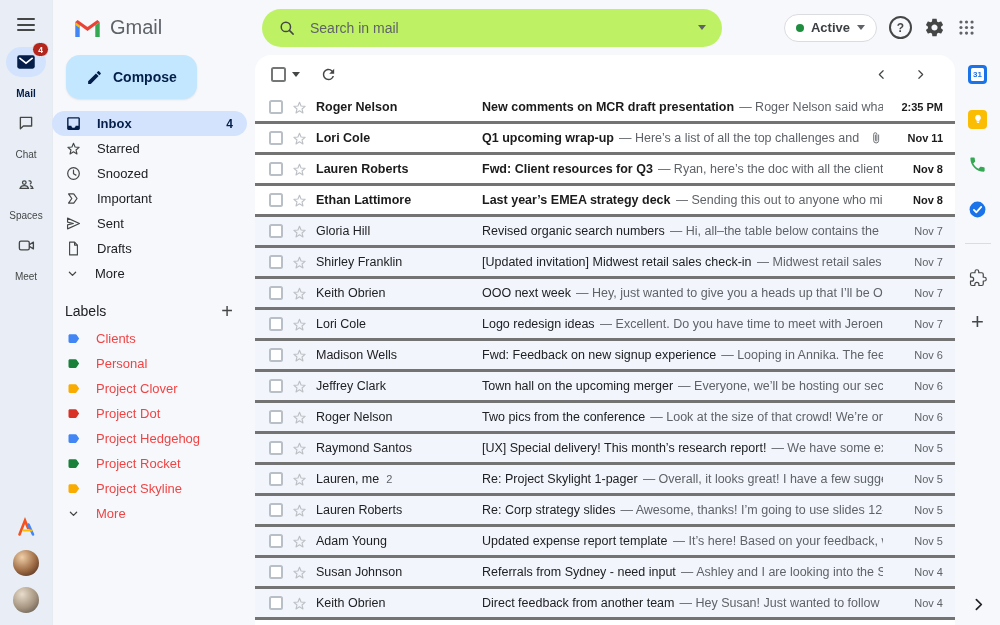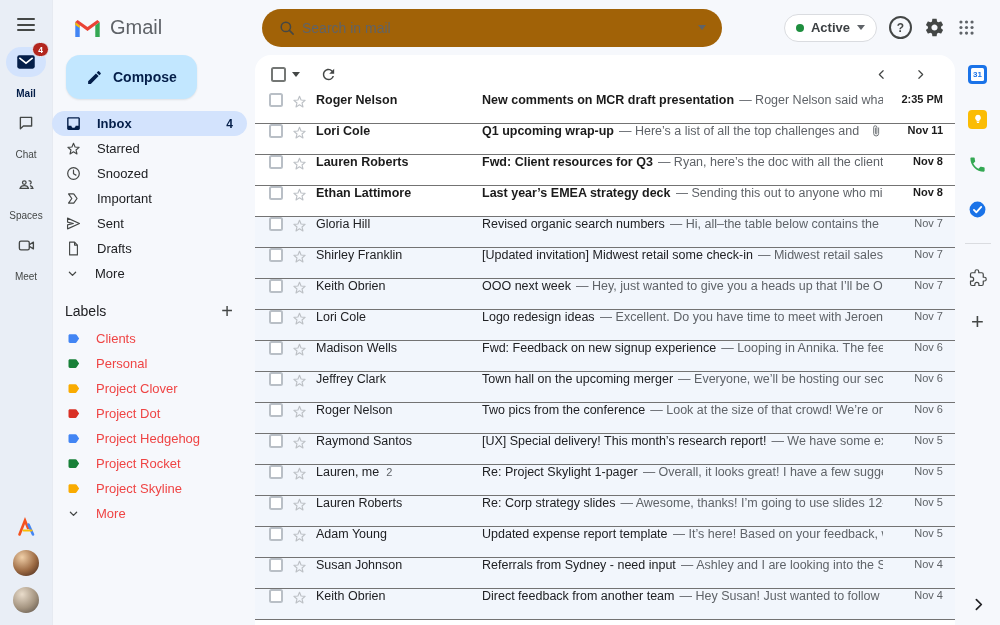--- a/index.html
+++ b/index.html
@@ -26,22 +26,22 @@
          border:1.5px solid #e9eef6;}
   .rail-bottom{margin-top:auto;margin-bottom:12px;display:flex;flex-direction:column;align-items:center;gap:11px;}
   .avatar-sm{width:26px;height:26px;border-radius:50%;}
   .avatar-w{background:radial-gradient(circle at 35% 28%,#f0cfa8,#9c6a43 55%,#46291c 95%);}
   .avatar-m{background:radial-gradient(circle at 35% 28%,#e9dccb,#a49480 55%,#5c5248 95%);}
 
   
   .topbar{position:absolute;left:52px;top:0;width:948px;height:55px;display:flex;align-items:center;}
   .logo-area{width:202px;display:flex;align-items:center;gap:9px;padding-left:22px;box-sizing:border-box;}
   .logo-text{font-size:20px;color:#5f6368;}
-  .searchbar{width:460px;height:38px;background:#a16207;border-radius:20px;display:flex;align-items:center;
-             padding:0 16px;box-sizing:border-box;gap:4px;margin-left:8px;}
+  .searchbar{width:460px;height:38px;background:#bef264;border-radius:20px;display:flex;align-items:center;
+             padding:0 16px;box-sizing:border-box;gap:12px;margin-left:8px;}
   .searchbar input{flex:1;border:none;background:transparent;outline:none;font-size:14px;color:#202124;}
   .searchbar input::placeholder{color:#5f6368;}
   .caret{width:0;height:0;border-left:4.5px solid transparent;border-right:4.5px solid transparent;border-top:5.5px solid #5f6368;}
   .topbar-right{margin-left:auto;display:flex;align-items:center;gap:12px;padding-right:12px;}
   .status-pill{display:flex;align-items:center;gap:7px;height:28px;padding:0 11px;background:#fff;
                border:1px solid #dadce0;border-radius:16px;}
   .status-dot{width:8px;height:8px;border-radius:50%;background:#1e8e3e;}
   .status-label{font-size:13px;font-weight:700;color:#3c4043;}
   .help-circle{width:19px;height:19px;border:2px solid #444746;border-radius:50%;display:flex;align-items:center;justify-content:center;
                font-size:12px;font-weight:700;color:#444746;}
@@ -66,22 +66,22 @@
 
   
   .main{position:absolute;left:255px;top:55px;width:700px;height:570px;background:#fff;
         border-radius:16px 16px 0 0;display:flex;flex-direction:column;overflow:hidden;}
   .toolbar{height:38px;display:flex;align-items:center;padding:0 16px;flex-shrink:0;}
   .cbx{width:15px;height:15px;border:2px solid #747775;border-radius:2.5px;background:#fff;}
   .toolbar .caret{margin-left:6px;border-top-color:#444746;}
   .toolbar-refresh{margin-left:20px;display:flex;}
   .pager{margin-left:auto;display:flex;align-items:center;gap:26px;padding-right:12px;}
   .list{flex:1;}
-  .row{display:flex;height:31px;padding:0 12px 0 14px;box-sizing:border-box;
-       border-bottom:1px solid #737373;gap:8px;font-size:12.5px;background:#fff;}
+  .row{display:flex;align-items:center;height:31px;padding:0 12px 0 14px;box-sizing:border-box;
+       border-bottom:3px solid #737373;gap:8px;font-size:12.5px;background:#fff;}
   .row.read{background:#f2f6fc;}
   .row .cbx{width:14px;height:14px;border-color:#b9bfc6;flex-shrink:0;}
   .row-star{display:flex;flex-shrink:0;}
   .sender{width:158px;flex-shrink:0;display:flex;align-items:baseline;gap:7px;color:#202124;white-space:nowrap;overflow:hidden;}
   .unread .sender{font-weight:700;color:#1b1b1b;}
   .thread-count{font-size:11px;color:#5f6368;font-weight:400;}
   .subject-line{flex:1;min-width:0;display:flex;white-space:nowrap;overflow:hidden;align-items:baseline;}
   .subject{color:#202124;flex-shrink:0;}
   .unread .subject{font-weight:700;color:#1b1b1b;}
   .snippet{color:#5f6368;margin-left:5px;overflow:hidden;min-width:0;}
@@ -490,21 +490,21 @@
     <button class="cbx"></button>
     <button class="row-star">
       <svg width="17" height="17" viewBox="0 0 24 24" fill="none" stroke="#bdc1c6" stroke-width="1.6" stroke-linejoin="round">
             <path d="M12 4.6l2.2 5.3 5.7.45-4.35 3.73 1.33 5.57L12 16.7l-4.88 2.95 1.33-5.57L4.1 10.35l5.7-.45z"></path>
           </svg>
     </button>
     <span class="sender">
           <span>Shirley Franklin</span>
         </span>
     <span class="subject-line">
-      <span class="subject">[Updated invitation] Midwest retail some check-in</span>
+      <span class="subject">[Updated invitation] Midwest retail sales check-in</span>
       <span class="snippet">— Midwest retail sales che...</span>
     </span>
 
     <span class="date">Nov 7</span>
   </div>
       <div class="row read">
     <button class="cbx"></button>
     <button class="row-star">
       <svg width="17" height="17" viewBox="0 0 24 24" fill="none" stroke="#bdc1c6" stroke-width="1.6" stroke-linejoin="round">
             <path d="M12 4.6l2.2 5.3 5.7.45-4.35 3.73 1.33 5.57L12 16.7l-4.88 2.95 1.33-5.57L4.1 10.35l5.7-.45z"></path>

